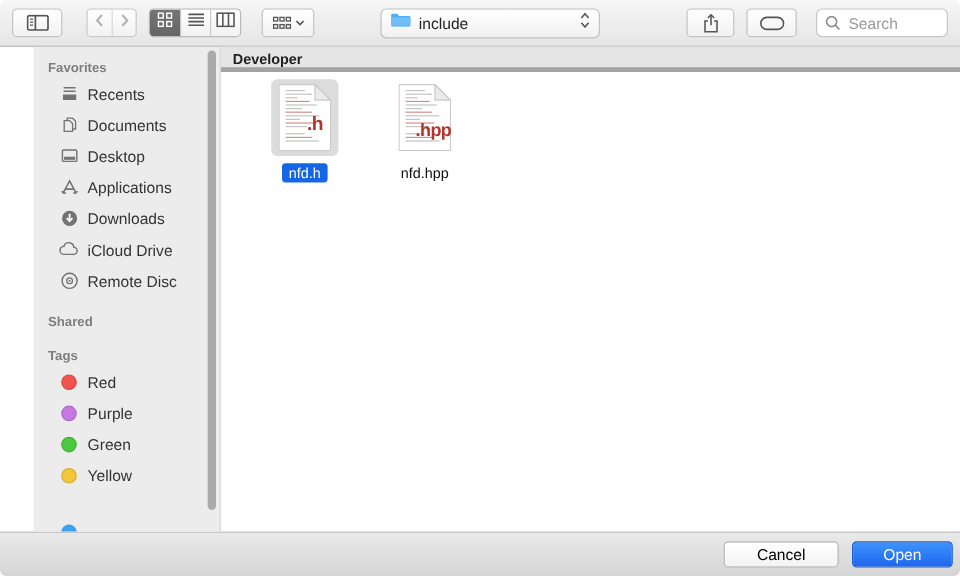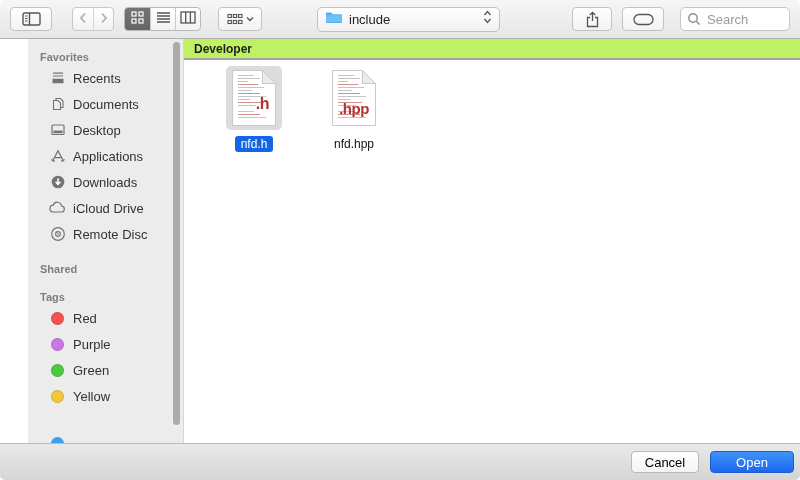--- a/index.html
+++ b/index.html
@@ -37,36 +37,36 @@
   .side-item .icn { width:17px; height:17px; display:flex; align-items:center; justify-content:center; margin-right:7px; }
   .side-item .lbl { font-size:13px; color:#333; white-space:nowrap; }
   .mt-devices { margin-top:11px; }
   .mt-shared { margin-top:12px; }
   .mt-tags { margin-top:10px; }
   .tag-dot { width:13px; height:13px; border-radius:50%; box-shadow:inset 0 0 0 1px rgba(0,0,0,0.12); }
   .partial-dot { position:absolute; left:23px; bottom:-7px; width:13px; height:13px; border-radius:50%; }
   .side-scrollbar { position:absolute; top:3px; right:3px; width:7px; height:383px; background:#ababab; border-radius:3.5px; }
 
   .content { flex:1 1 auto; background:#fff; display:flex; flex-direction:column; min-width:0; }
-  .group-header { height:21px; background:#bef264; border-bottom:2px solid #a3a3a3; font-size:12px; font-weight:700; color:#1f1f1f; line-height:20px; padding-left:10px; }
+  .group-header { height:21px; background:#e5e5e5; border-bottom:4px solid #a3a3a3; font-size:12px; font-weight:700; color:#1f1f1f; line-height:20px; padding-left:10px; }
   .files-row { display:flex; padding:6px 0 0 32px; gap:24px; }
   .file-tile { width:76px; display:flex; flex-direction:column; align-items:center; }
   .icon-wrap { padding:4px 6px; border-radius:5px; }
   .file-tile.selected .icon-wrap { background:#dcdcdc; }
   .doc { position:relative; width:44px; height:56px; }
-  .doc-ext { position:absolute; bottom:9px; left:0; right:0; text-align:center; font-size:15px; font-weight:700; color:#b3342c; letter-spacing:-0.5px; }
+  .doc-ext { position:absolute; bottom:9px; left:0; right:0; text-align:right; font-size:15px; font-weight:700; color:#b3342c; letter-spacing:-0.5px; }
   .file-tile.selected .doc-ext { text-align:right; right:7px; bottom:13px; font-size:16px; }
   .file-name { margin-top:6px; font-size:12px; }
   .file-name.plain { color:#111; padding:1px 6px; }
   .file-name.badge { color:#fff; background:#1566e4; border-radius:3px; padding:1px 6px; font-weight:400; }
 
   
   .footer { height:37px; flex:0 0 37px; background:linear-gradient(#e9e9e9,#d5d5d5); border-top:1px solid #bcbcbc; display:flex; align-items:center; justify-content:flex-end; padding-right:6px; gap:11px; }
   .btn { height:22px; border-radius:4px; font-size:13px; display:flex; align-items:center; justify-content:center; font-family:"Liberation Sans", sans-serif; }
-  .btn-cancel { width:68px; background:linear-gradient(#ffffff,#f3f3f3); border:1px solid #b9b9b9; color:#000; }
+  .btn-cancel { width:96px; background:linear-gradient(#ffffff,#f3f3f3); border:1px solid #b9b9b9; color:#000; }
   .btn-open { width:84px; background:linear-gradient(#3f93fb,#1e66ef); border:1px solid #1a5fd0; color:#fff; }
 </style>
 </head>
 <body>
 
 <div class="window">
 
   <div class="toolbar">
     <div class="tb-btn sidebar-toggle">
       <span>

